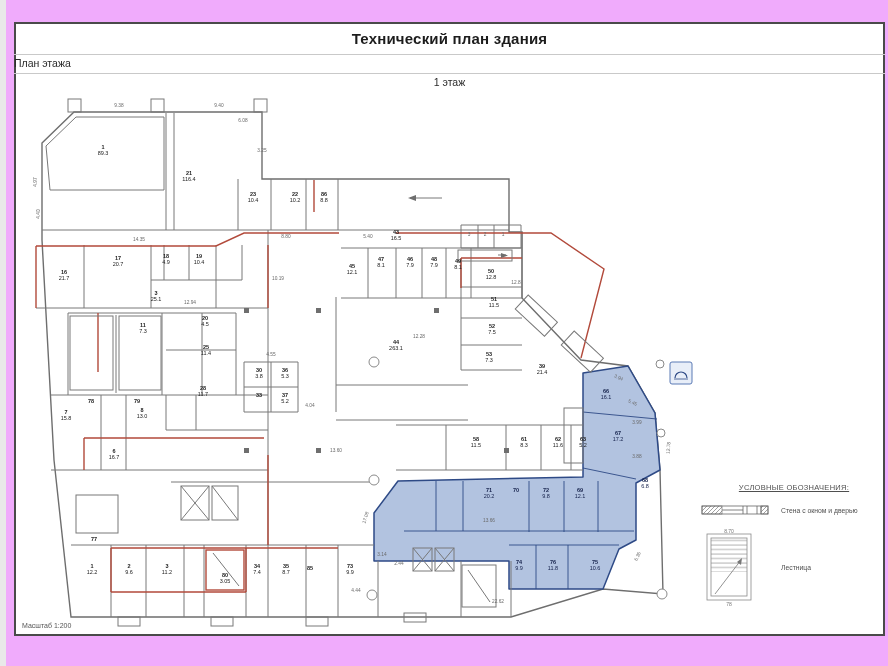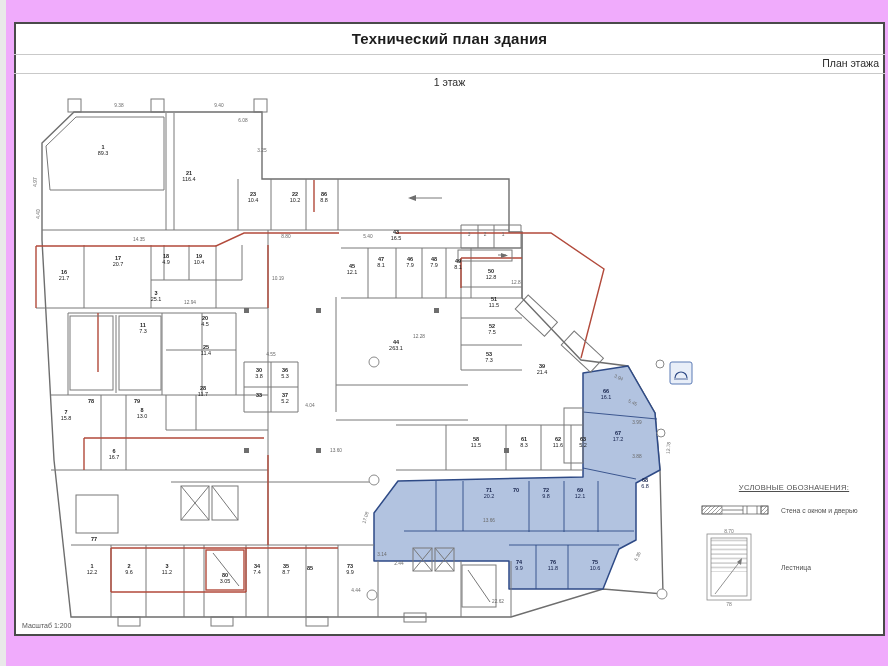--- a/index.html
+++ b/index.html
@@ -1,21 +1,21 @@
 <!DOCTYPE html>
 <html style="--wall: #787878; --red: #b24a3b; --hl-fill: #abbedd; --hl-stroke: #2e4a86;"><head>
 <meta charset="utf-8">
 <style>
   html,body{margin:0;padding:0;background:#e9e9e9;font-family:"Liberation Sans",sans-serif;}
   #screen{position:relative;width:888px;height:666px;background:#f0abfc;overflow:hidden;margin-left:6px;}
   #sheet{position:absolute;left:8px;top:22px;width:871px;height:614px;background:#ffffff;border:2px solid #4a4a4a;box-sizing:border-box;}
   .titleblock{position:absolute;left:8px;top:22px;width:871px;text-align:center;}
   .t1{margin-top:8px;font-size:15px;font-weight:bold;color:#1c1c1c;letter-spacing:.2px;}
   .sep{position:absolute;left:8px;width:871px;height:1px;background:#c9c9c9;}
-  .t2{position:absolute;left:8px;top:57px;width:865px;text-align:right;font-size:10.5px;color:#2a2a2a;}
+  .t2{position:absolute;left:8px;top:57px;width:865px;text-align:left;font-size:10.5px;color:#2a2a2a;}
   .t3{position:absolute;left:8px;top:76px;width:871px;text-align:center;font-size:10.5px;color:#2a2a2a;}
   .scale{position:absolute;left:16px;top:622px;font-size:7px;color:#555;}
   svg.plan{position:absolute;left:0;top:0;}
   .w{stroke:var(--wall);stroke-width:1;fill:none;}
   .wout{stroke:#6e6e6e;stroke-width:1.4;fill:none;stroke-linejoin:miter;}
   .red{stroke:var(--red);stroke-width:1.4;fill:none;}
   .hlfill{fill:var(--hl-fill);fill-opacity:.92;stroke:var(--hl-stroke);stroke-width:1.5;stroke-linejoin:round;}
   .hlw{stroke:var(--hl-stroke);stroke-width:.9;fill:none;}
   .room-label{font-family:"Liberation Sans",sans-serif;font-size:5.5px;fill:#222;text-anchor:middle;}
   .room-label .num{font-weight:bold;}

